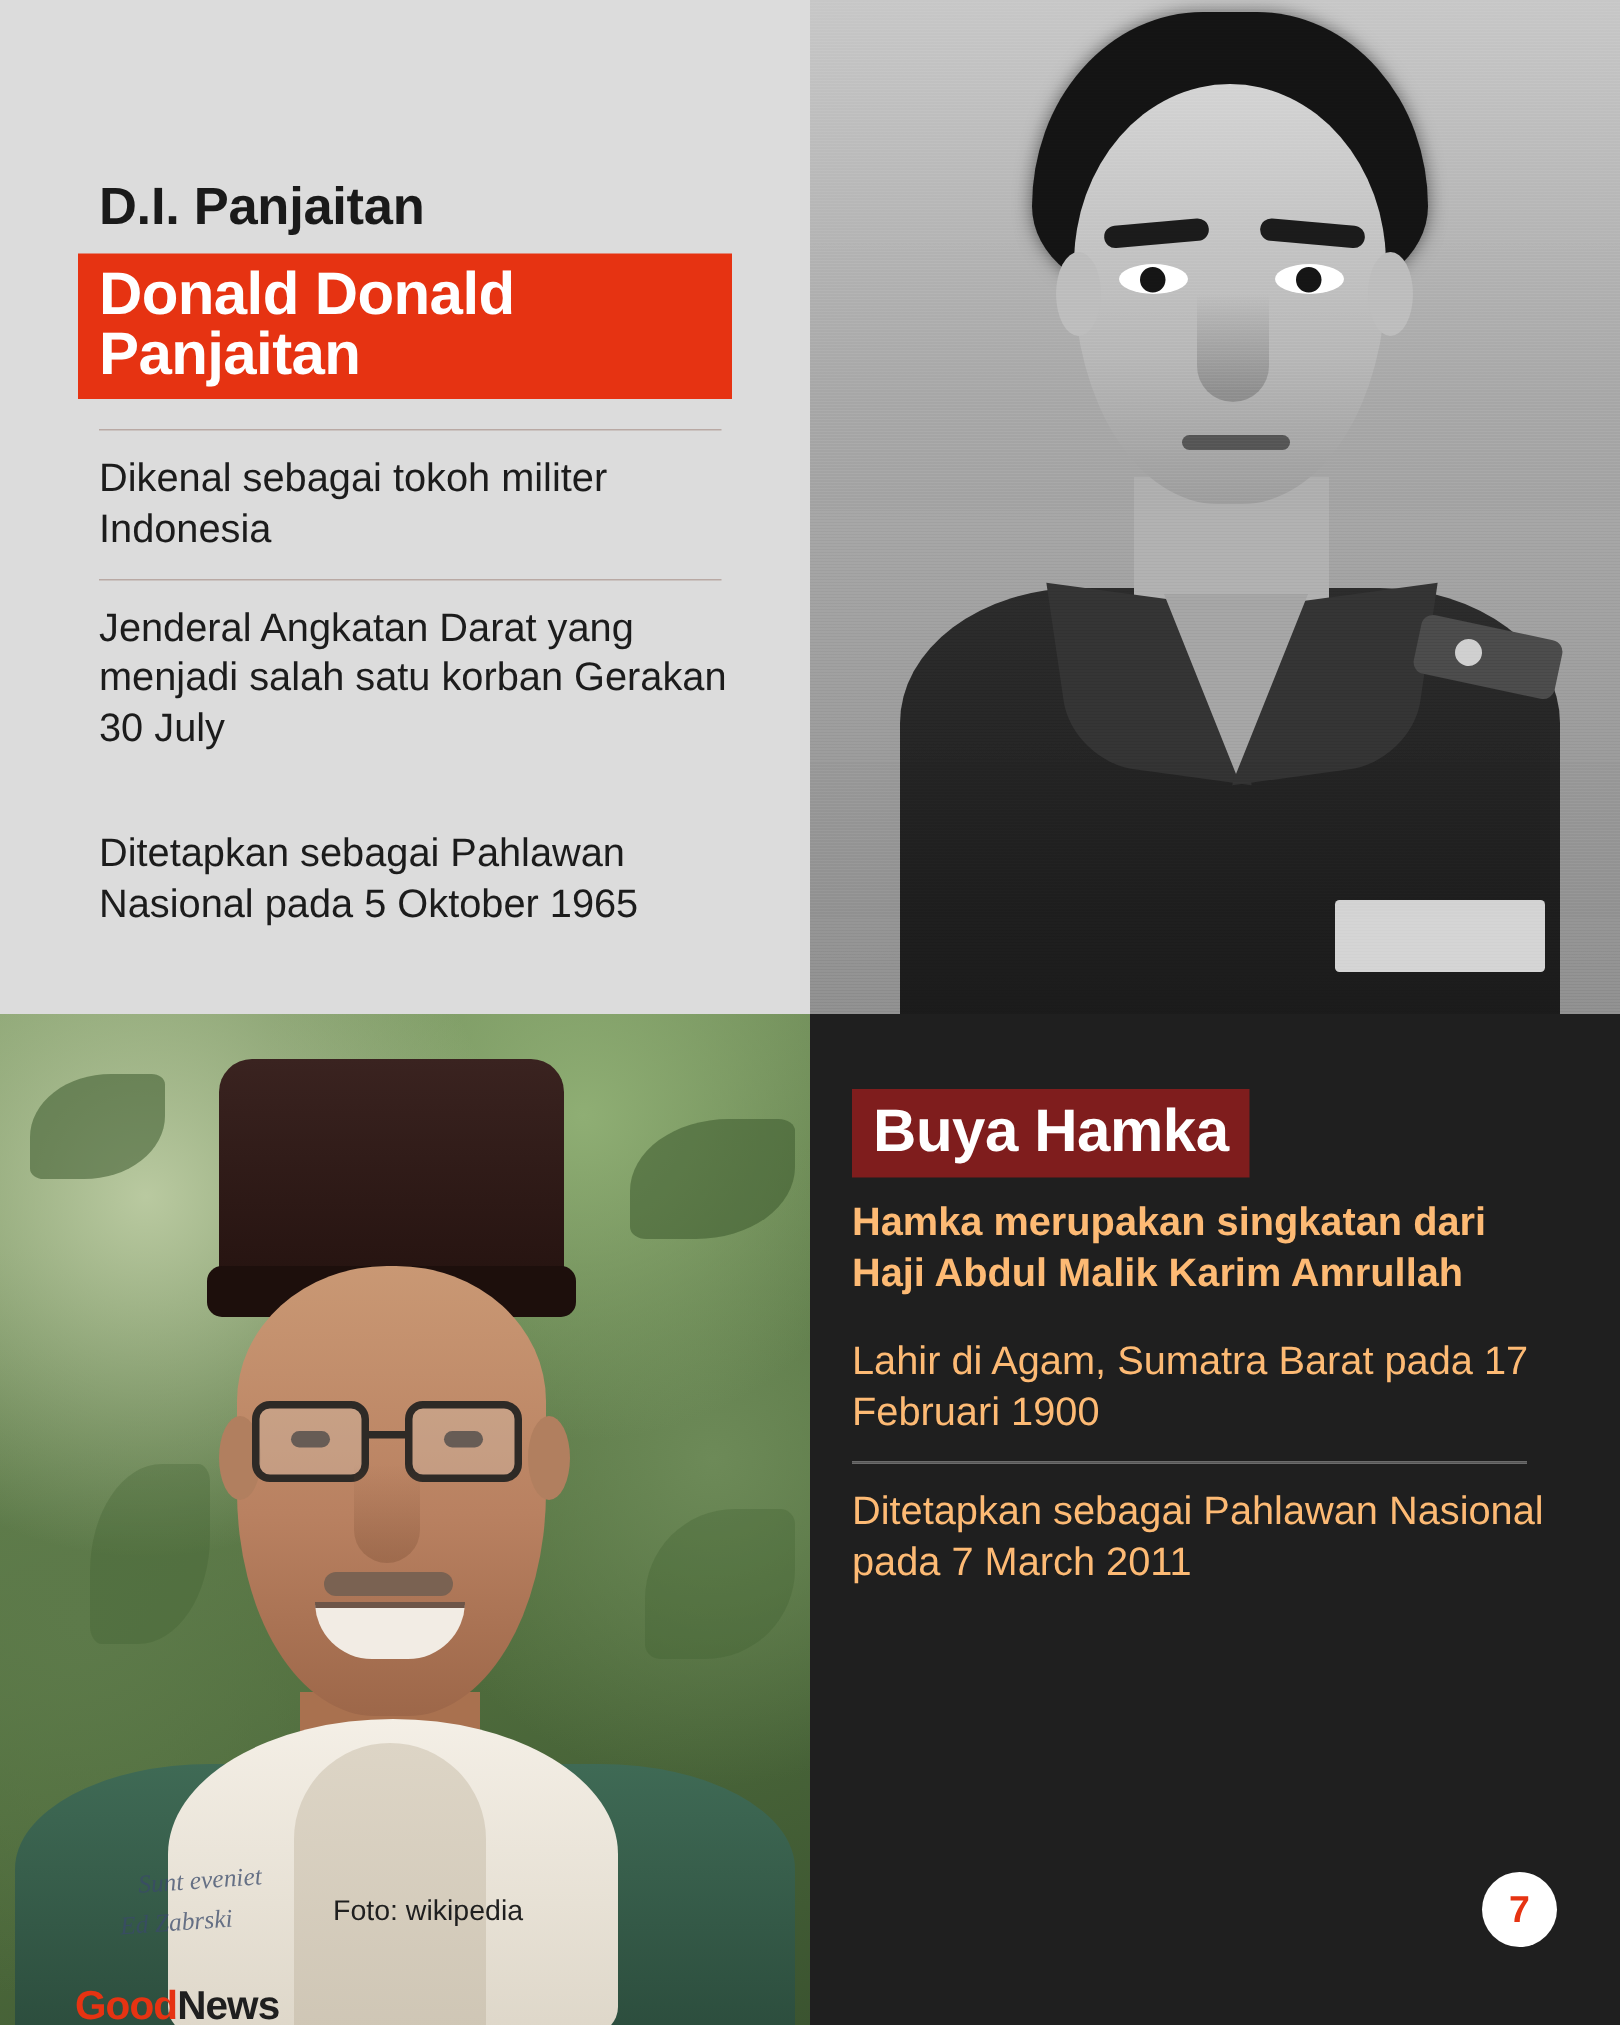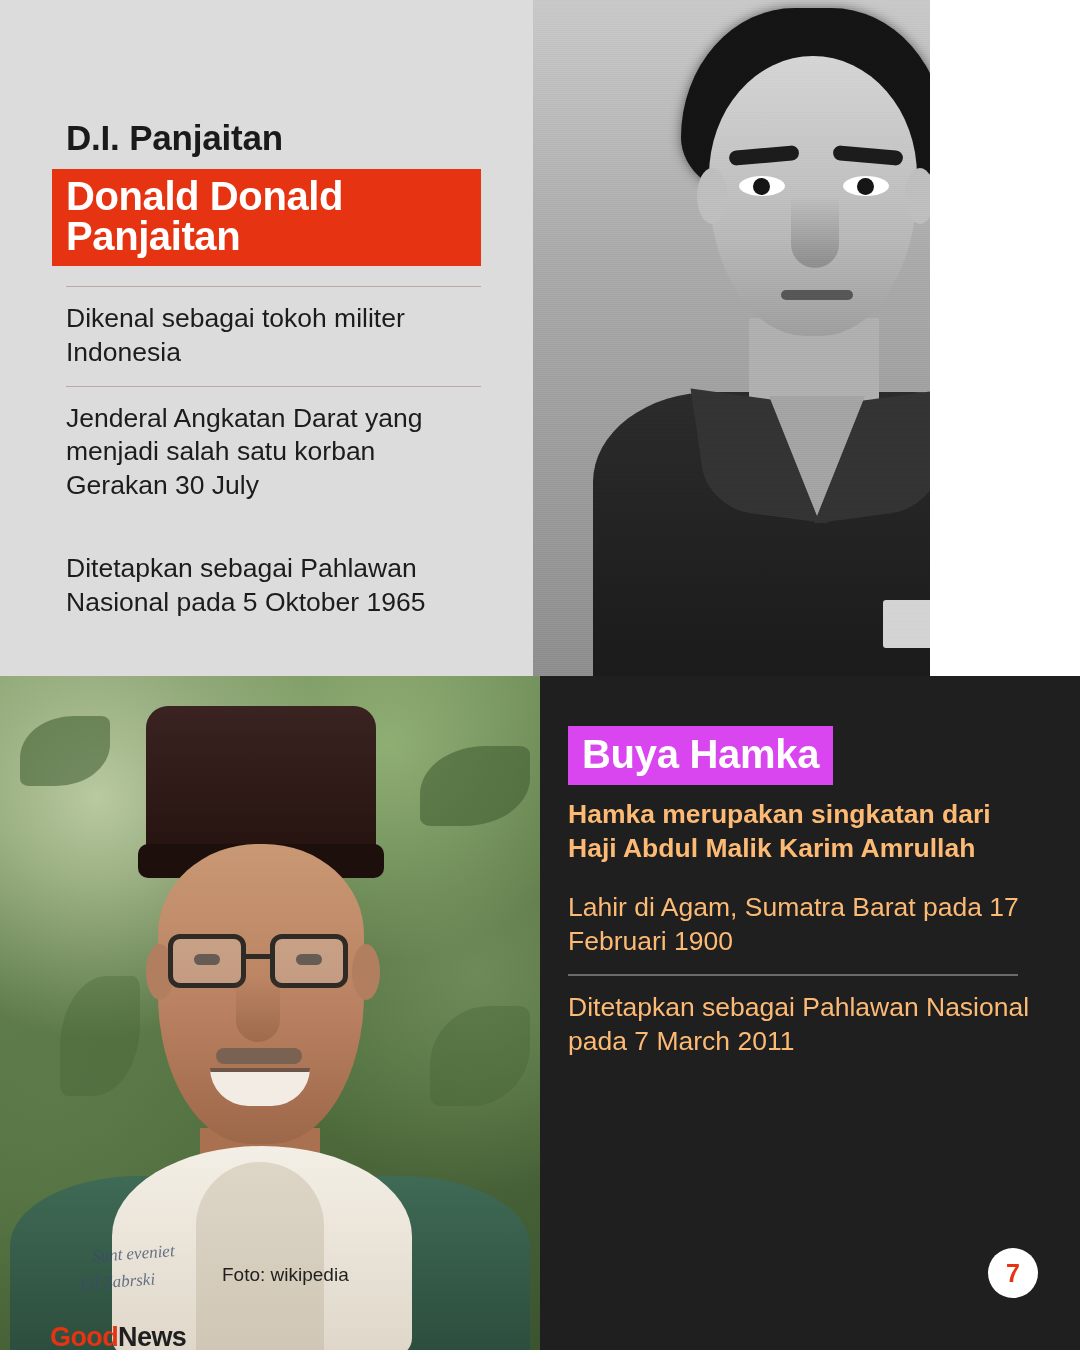--- a/index.html
+++ b/index.html
@@ -18,21 +18,21 @@
   .page {
     position: relative;
     width: 1080px;
     height: 1350px;
   }
 
   
   .top-section {
     position: absolute;
     left: 0; top: 0;
-    width: 930px;
+    width: 1080px;
     height: 676px;
     display: flex;
     align-items: center;
   }
   .top-text-panel {
     width: 540px;
     height: 676px;
     background: #dcdcdc;
     box-sizing: border-box;
     padding: 120px 52px 0 66px;
@@ -239,21 +239,21 @@
     width: 540px;
     height: 674px;
     background: #1f1f1f;
     box-sizing: border-box;
     padding: 50px 44px 0 28px;
     position: relative;
   }
 
   .name-badge-2 {
     display: inline-block;
-    background: #d946ef;
+    background: #7f1d1d;
     color: #ffffff;
     font-size: 40px;
     font-weight: bold;
     letter-spacing: -0.3px;
     padding: 8px 14px 11px 14px;
     line-height: 1.0;
     margin: 0 0 12px 0;
   }
   .fact-dark {
     font-size: 26.5px;

